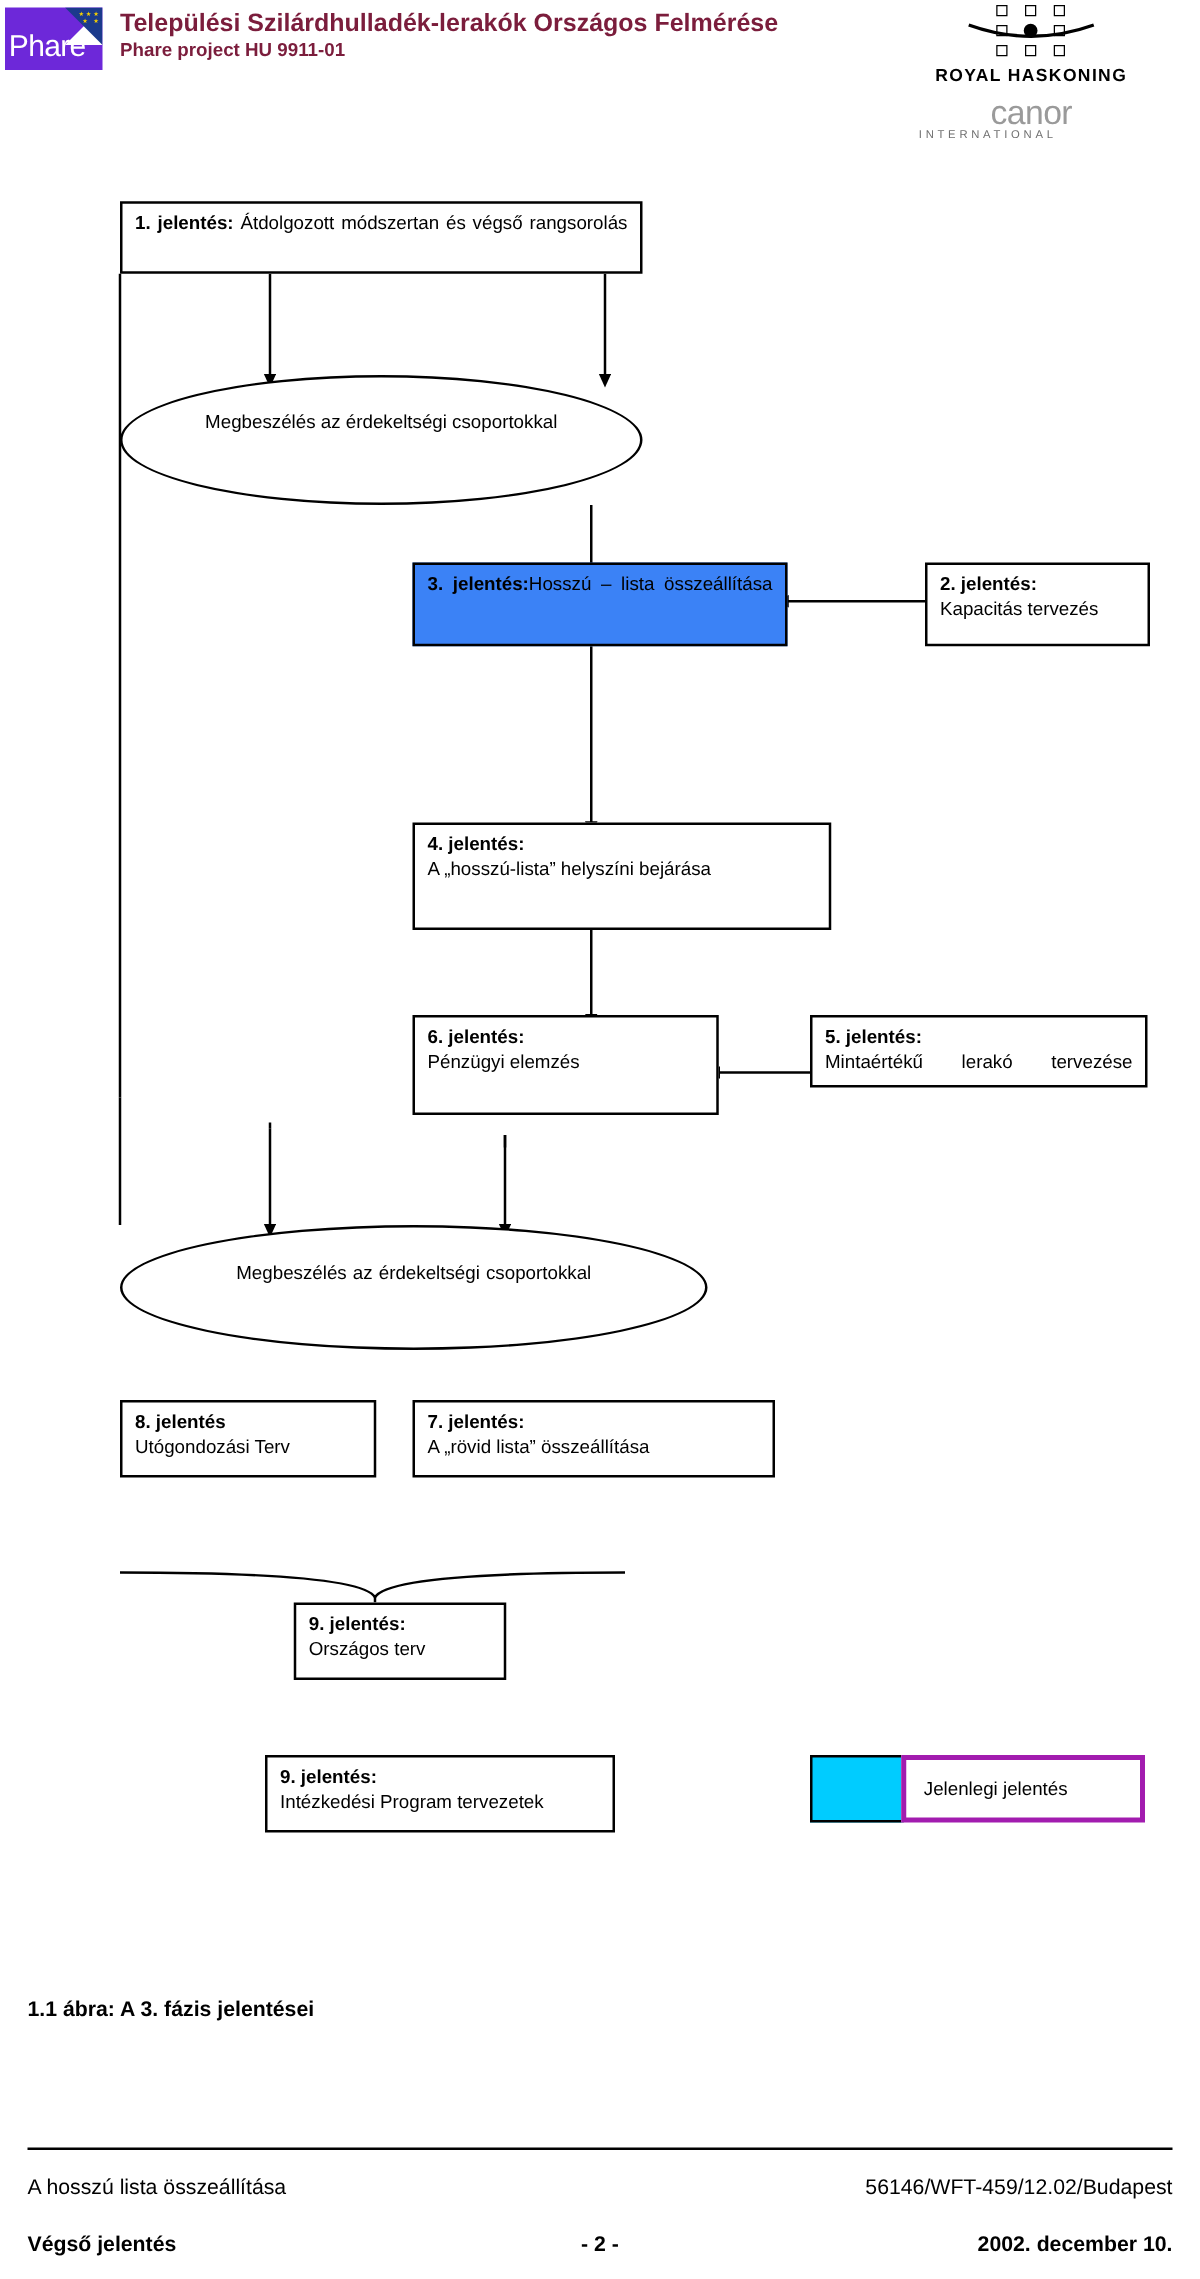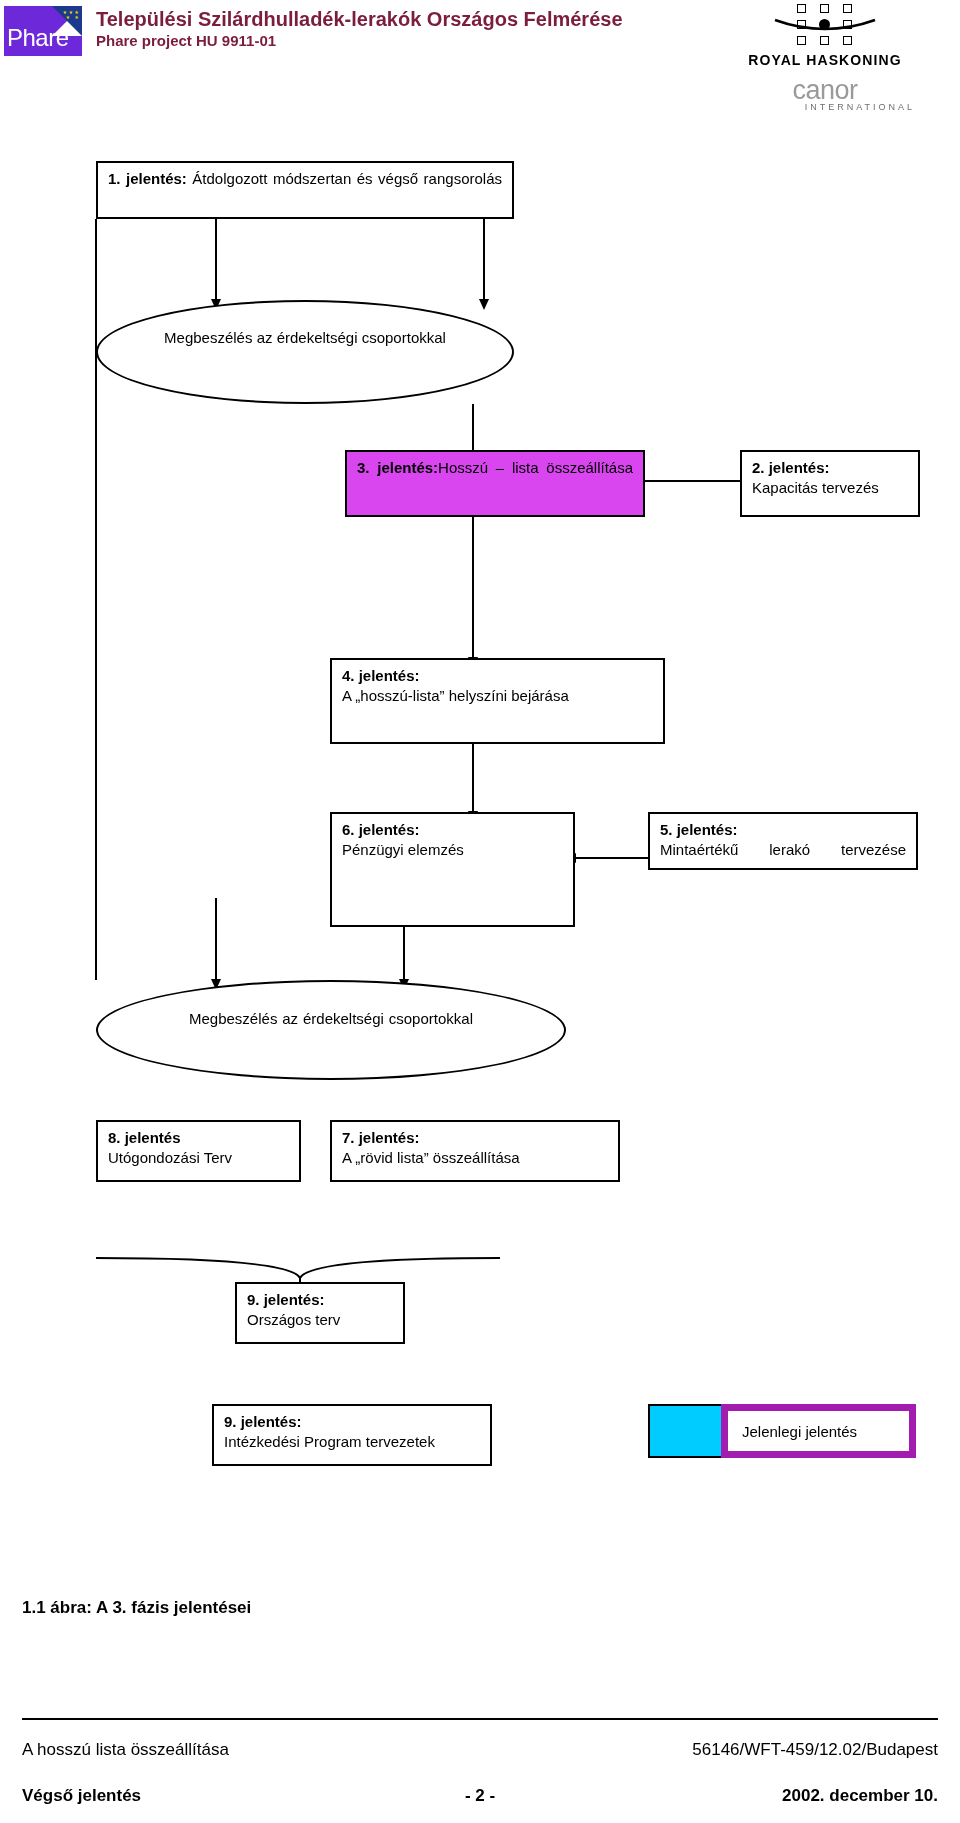--- a/index.html
+++ b/index.html
@@ -74,38 +74,38 @@
   .rh-name {
     text-align: center; font-size: 14px; font-weight: bold;
     letter-spacing: 1.1px; margin-top: 2px; white-space: nowrap;
   }
   .canor {
     text-align: center; color: #9a9a9a;
     font-size: 27px; line-height: 28px; margin-top: 8px;
     letter-spacing: -0.5px;
   }
   .canor-sub {
-    text-align: right; color: #6f6f6f;
+    text-align: left; color: #6f6f6f;
     font-size: 9px; letter-spacing: 3px; margin-top: -2px;
   }
 
   
   #diagram { position: absolute; left: 0; top: 118px; width: 960px; height: 1380px; }
   #diagram svg { position: absolute; left: 0; top: 0; }
 
   .node {
     position: absolute;
     border: 2px solid #000;
     background: #ffffff;
     overflow: hidden;
     padding: 6px 10px 4px 10px;
     font-size: 15px;
     line-height: 20px;
   }
-  .node.cyan { background: #d946ef; margin-left: 15px; }
+  .node.cyan { background: #3b82f6; }
   .node b { font-weight: bold; }
   .node .just { text-align: justify; text-justify: inter-word; }
   .node .just::after { content: ""; display: inline-block; width: 100%; }
 
   .ellipse {
     position: absolute;
     border: 2px solid #000;
     border-radius: 50%;
     background: #ffffff;
     overflow: hidden;
@@ -115,21 +115,21 @@
   .ellipse .inner {
     position: absolute; left: 50%; transform: translateX(-50%);
   }
   .ellipse .just { text-align: justify; }
   .ellipse .just::after { content: ""; display: inline-block; width: 100%; }
 
   .legend-swatch {
     position: absolute; border: 2px solid #000; background: #00CCFF;
   }
   .legend-label {
-    position: absolute; border: 7px solid #a21caf; background: #fff;
+    position: absolute; border: 4px solid #a21caf; background: #fff;
     font-size: 15px; display: flex; align-items: center;
     padding-left: 14px;
   }
 
   
   #caption {
     position: absolute; left: 22px; top: 1598px;
     font-size: 17px; font-weight: bold;
   }
 
@@ -255,21 +255,21 @@
   <div class="node" style="left:740px; top:332px; width:180px; height:67px;">
     <b>2. jelentés:</b><br>
     <span>Kapacitás tervezés</span>
   </div>
 
   <div class="node" style="left:330px; top:540px; width:335px; height:86px;">
     <b>4. jelentés:</b><br>
     <span>A „hosszú-lista” helyszíni bejárása</span>
   </div>
 
-  <div class="node" style="left:330px; top:694px; width:245px; height:115px;">
+  <div class="node" style="left:330px; top:694px; width:245px; height:80px;">
     <b>6. jelentés:</b><br>
     <span>Pénzügyi elemzés</span>
   </div>
 
   <div class="node" style="left:648px; top:694px; width:270px; height:58px;">
     <b>5. jelentés:</b>
     <div class="just">Mintaértékű lerakó tervezése</div>
   </div>
 
   <div class="ellipse" style="left:96px; top:862px; width:470px; height:100px;">

